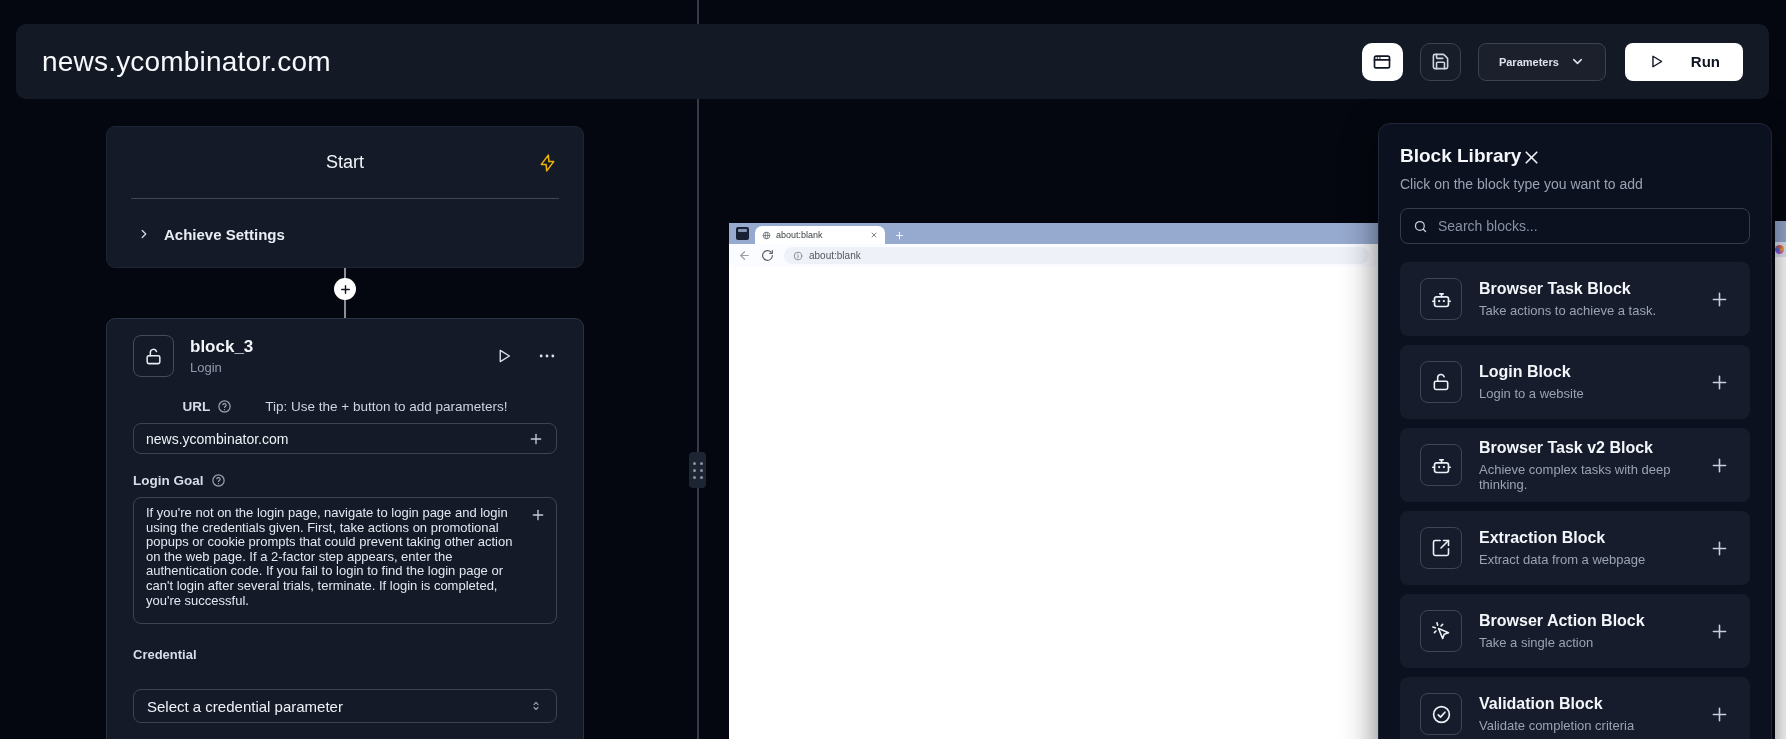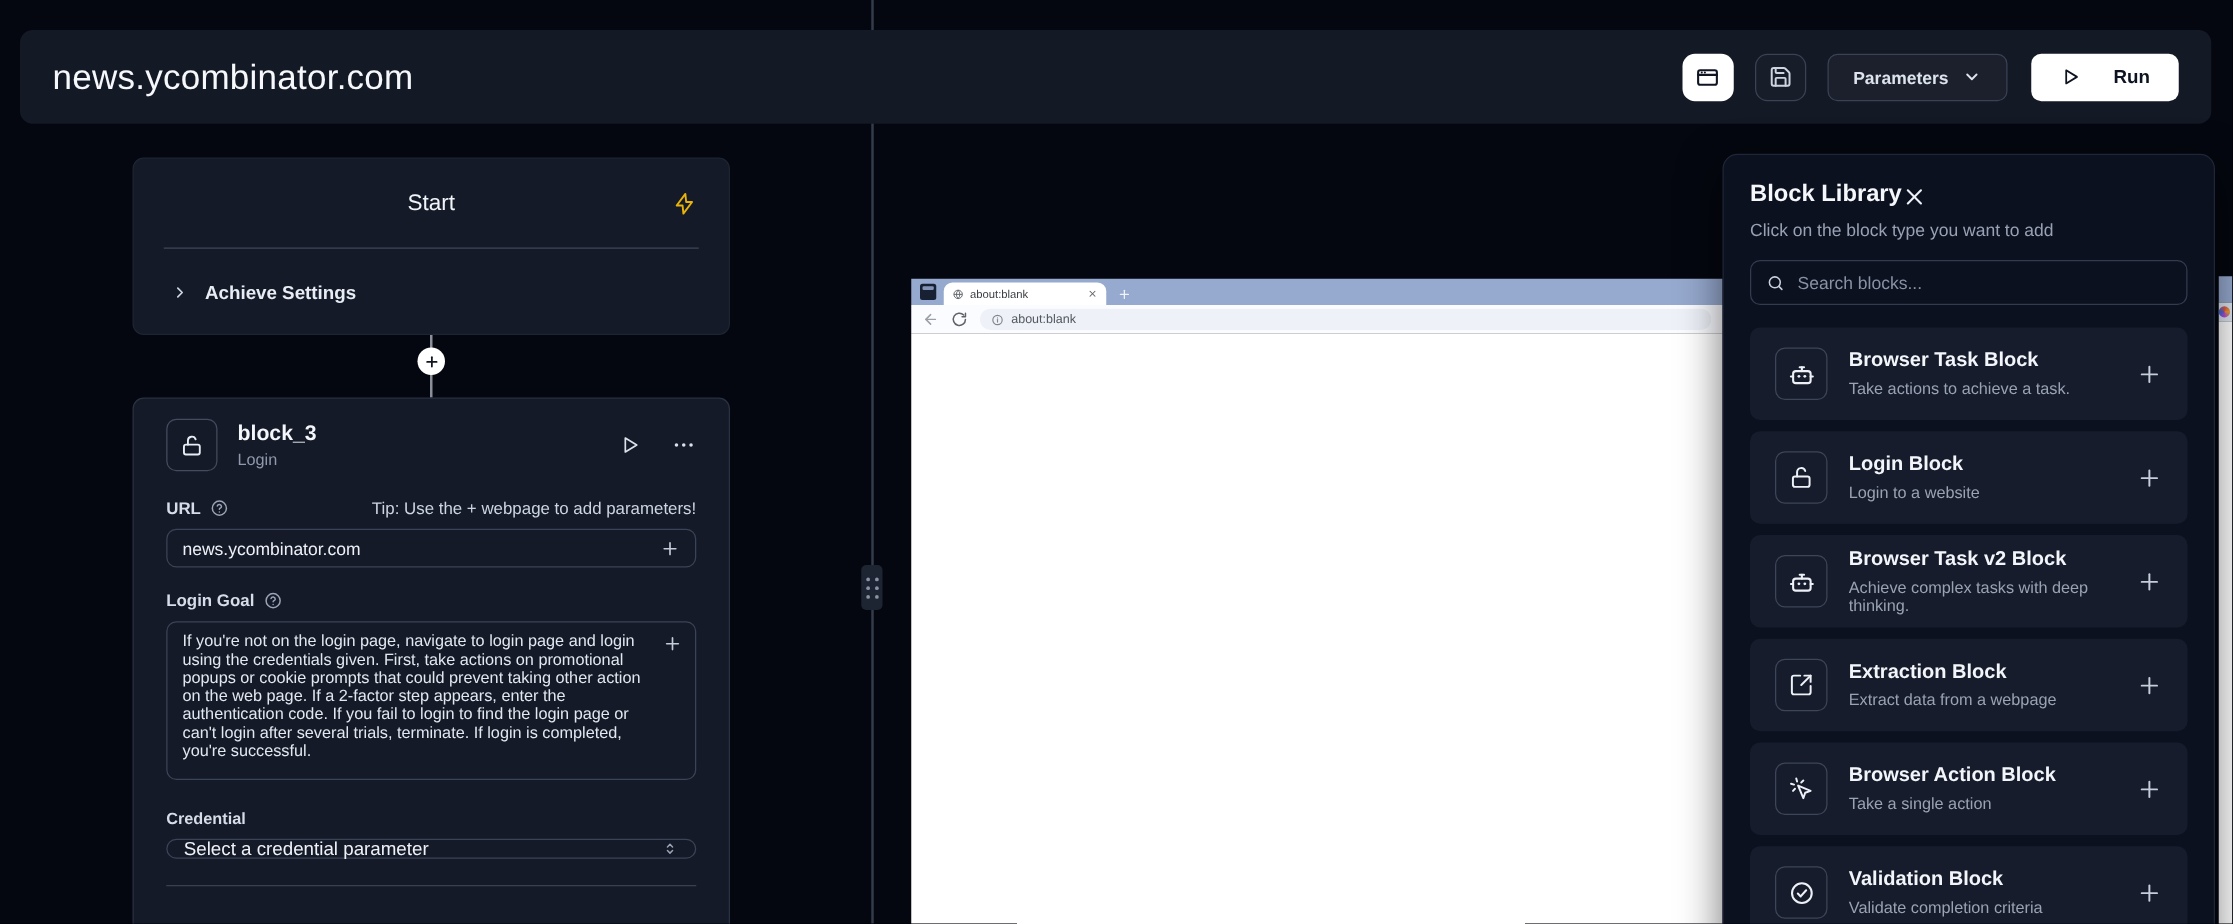--- a/index.html
+++ b/index.html
@@ -15,21 +15,21 @@
   .handle-dots { display:grid; grid-template-columns:repeat(2,3px); grid-auto-rows:3px; gap:4px; }
   .handle-dots i { width:3px; height:3px; background:#8b93a5; border-radius:50%; }
 
   
   .topbar { position:absolute; left:16px; right:17px; top:24px; height:75px; background:#141926; border-radius:10px; display:flex; align-items:center; padding:0 26px; z-index:5; }
   .topbar-title { font-size:28px; font-weight:500; color:#f6f8fb; letter-spacing:.2px; }
   .topbar-right { margin-left:auto; display:flex; align-items:center; gap:17px; }
   .icon-btn { width:41px; height:38px; border-radius:10px; display:flex; align-items:center; justify-content:center; cursor:pointer; }
   .icon-btn.white { background:#ffffff; color:#10榜1523; color:#101523; }
   .icon-btn.ghost { background:rgba(255,255,255,.02); border:1px solid #3a4254; color:#cdd5e1; }
-  .btn-params { height:38px; padding:0 20px; border:1px solid #3a4254; border-radius:8px; background:rgba(255,255,255,.03); color:#dde3ec; font-size:14px; font-weight:600; display:flex; align-items:center; gap:11px; cursor:pointer; }
+  .btn-params { height:38px; padding:0 20px; border:1px solid #3a4254; border-radius:8px; background:rgba(255,255,255,.03); color:#dde3ec; font-size:11px; font-weight:600; display:flex; align-items:center; gap:11px; cursor:pointer; }
   .btn-run { height:38px; padding:0 23px; margin-left:2px; background:#ffffff; border-radius:8px; color:#0d1320; font-size:15px; font-weight:700; display:flex; align-items:center; gap:26px; cursor:pointer; }
 
   
   .start-card { position:absolute; left:106px; top:126px; width:478px; height:142px; background:#151a28; border:1px solid #1d2433; border-radius:9px; z-index:2; }
   .start-head { height:71px; display:flex; align-items:center; justify-content:center; position:relative; }
   .start-title { font-size:18px; font-weight:500; color:#f1f5f9; }
   .zap { position:absolute; right:26px; top:50%; transform:translateY(-50%); color:#eab308; display:flex; }
   .start-divider { border-top:1px solid #3e4657; margin:0 24px; }
   .start-settings { height:70px; display:flex; align-items:center; padding:0 30px; gap:13px; color:#e8edf4; font-size:15px; font-weight:700; cursor:pointer; }
   .start-settings .chev { color:#cbd5e1; display:flex; }
@@ -41,31 +41,31 @@
   
   .login-card { position:absolute; left:106px; top:318px; width:478px; height:446px; background:#151a28; border:1px solid #2a3143; border-radius:9px; padding:16px 26px; z-index:2; }
   .lc-head { display:flex; align-items:center; gap:16px; }
   .lc-iconbox { width:41px; height:42px; border:1px solid #434c5f; border-radius:8px; display:flex; align-items:center; justify-content:center; color:#e8edf4; flex:0 0 auto; }
   .lc-titles .lc-name { font-size:17px; font-weight:700; color:#f3f6fa; }
   .lc-titles .lc-type { font-size:13px; color:#8f99ab; margin-top:3px; }
   .lc-actions { margin-left:auto; display:flex; align-items:center; gap:24px; color:#dbe2ec; }
   .lc-actions > * { cursor:pointer; display:flex; }
   .row-label { display:flex; align-items:center; gap:7px; font-size:13.5px; font-weight:600; color:#d6dde8; }
   .row-label .help { color:#9aa4b4; display:flex; }
-  .url-row { margin-top:22px; display:flex; align-items:center; justify-content:space-between;gap:33px; }
+  .url-row { margin-top:22px; display:flex; align-items:center; justify-content:center;gap:33px; }
   .url-tip { font-size:13.5px; color:#ccd5e1; font-weight:400; }
   .text-input { margin-top:9px; height:31px; border:1px solid #3b4356; border-radius:8px; display:flex; align-items:center; padding:0 12px; }
   .text-input input { flex:1; background:transparent; border:none; outline:none; color:#eef2f7; font-size:14px; font-family:"Liberation Sans",sans-serif; }
   .plus-sm { color:#c3ccda; display:flex; cursor:pointer; }
   .goal-label { margin-top:19px; }
   .goal-box { margin-top:9px; position:relative; height:127px; border:1px solid #3b4356; border-radius:8px; }
   .goal-box textarea { width:100%; height:100%; background:transparent; border:none; outline:none; resize:none; padding:8px 30px 8px 12px; color:#e2e8f0; font-size:13px; line-height:14.6px; font-family:"Liberation Sans",sans-serif; }
   .goal-plus { position:absolute; top:9px; right:10px; }
   .cred-label { margin-top:23px; font-size:13px; font-weight:600; color:#d6dde8; }
-  .select { margin-top:9px; height:16px; border:1px solid #3b4356; border-radius:8px; display:flex; align-items:center; padding:0 13px; cursor:pointer; }
+  .select { margin-top:27px; height:34px; border:1px solid #3b4356; border-radius:8px; display:flex; align-items:center; padding:0 13px; cursor:pointer; }
   .select .sel-text { font-size:15px; color:#eef2f7; }
   .select .sel-chev { margin-left:auto; color:#9aa4b4; display:flex; }
   .lc-bottom-divider { margin-top:21px; border-top:1px solid #39414f; }
 
   
   .browser { position:absolute; left:729px; top:223px; width:649px; height:516px; z-index:2; }
   .tabstrip { height:21px; background:#96a9ce; display:flex; align-items:flex-end; padding-left:7px; }
   .win-icon { width:13px; height:13px; background:#182033; border-radius:2px; margin:0 6px 4px 0; position:relative; }
   .win-icon:before { content:""; position:absolute; left:2px; top:2px; right:2px; height:3px; background:#96a9ce; opacity:.85; border-radius:1px; }
   .tab { width:130px; height:18px; background:#ffffff; border-radius:7px 7px 0 0; display:flex; align-items:center; gap:5px; padding:0 7px; }
@@ -228,21 +228,21 @@
       <span class="row-label">
         <span>URL</span>
         <span class="help">
           <svg width="15" height="15" viewBox="0 0 24 24" fill="none" stroke="currentColor" stroke-width="1.9" stroke-linecap="round" stroke-linejoin="round">
               <circle cx="12" cy="12" r="9"></circle>
               <path d="M9.3 9.2a2.8 2.8 0 0 1 5.4.9c0 1.8-2.7 2.1-2.7 3.4"></path>
               <path d="M12 17h.01"></path>
             </svg>
         </span>
       </span>
-      <span class="url-tip">Tip: Use the + webpage to add parameters!</span>
+      <span class="url-tip">Tip: Use the + button to add parameters!</span>
     </div>
     <div class="text-input">
       <input value="news.ycombinator.com" style="">
       <span class="plus-sm">
         <svg width="16" height="16" viewBox="0 0 24 24" fill="none" stroke="currentColor" stroke-width="2" stroke-linecap="round">
             <path d="M12 5v14"></path>
             <path d="M5 12h14"></path>
           </svg>
       </span>
     </div>

